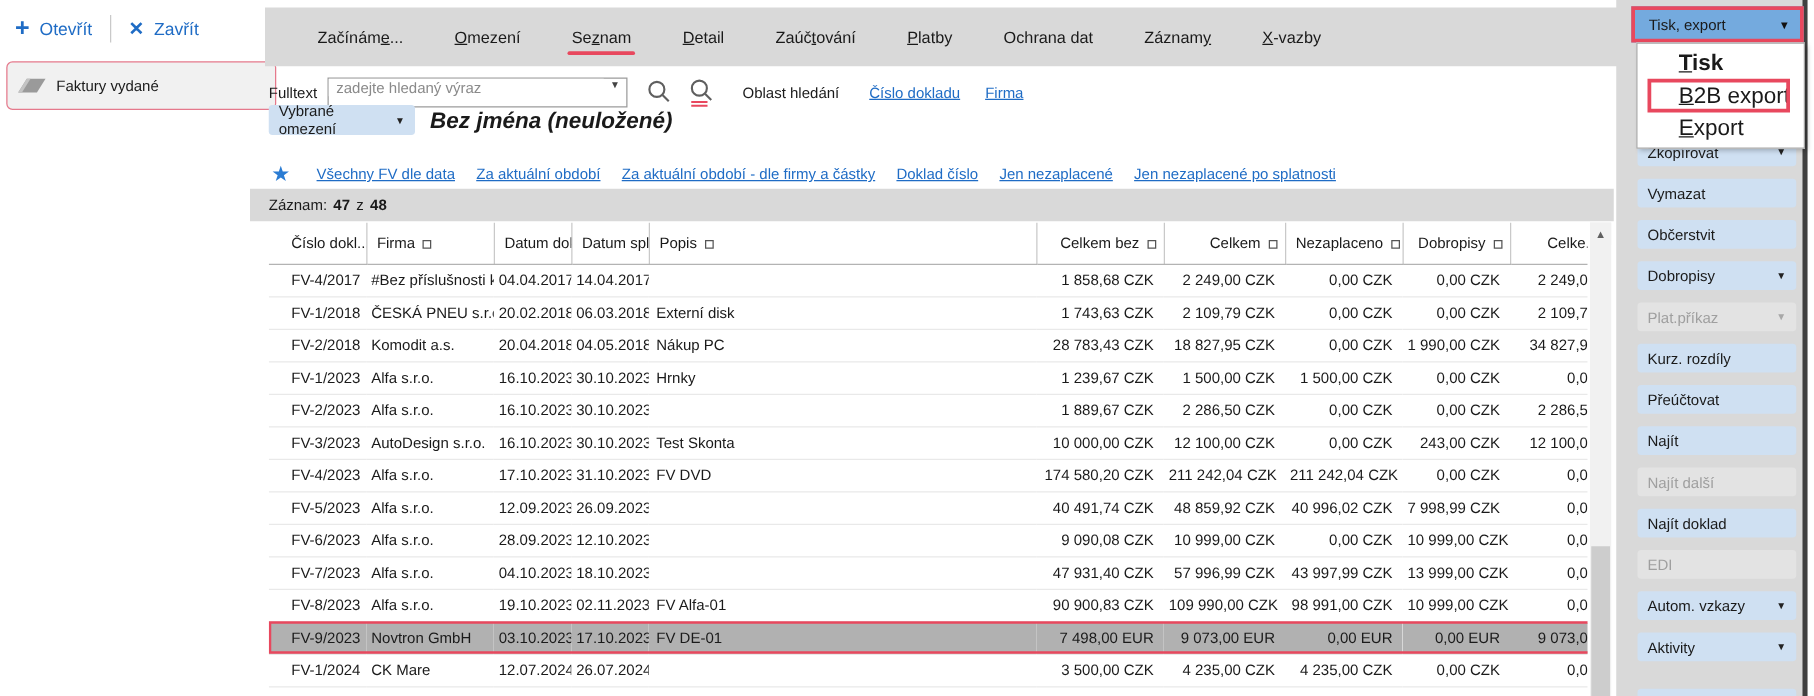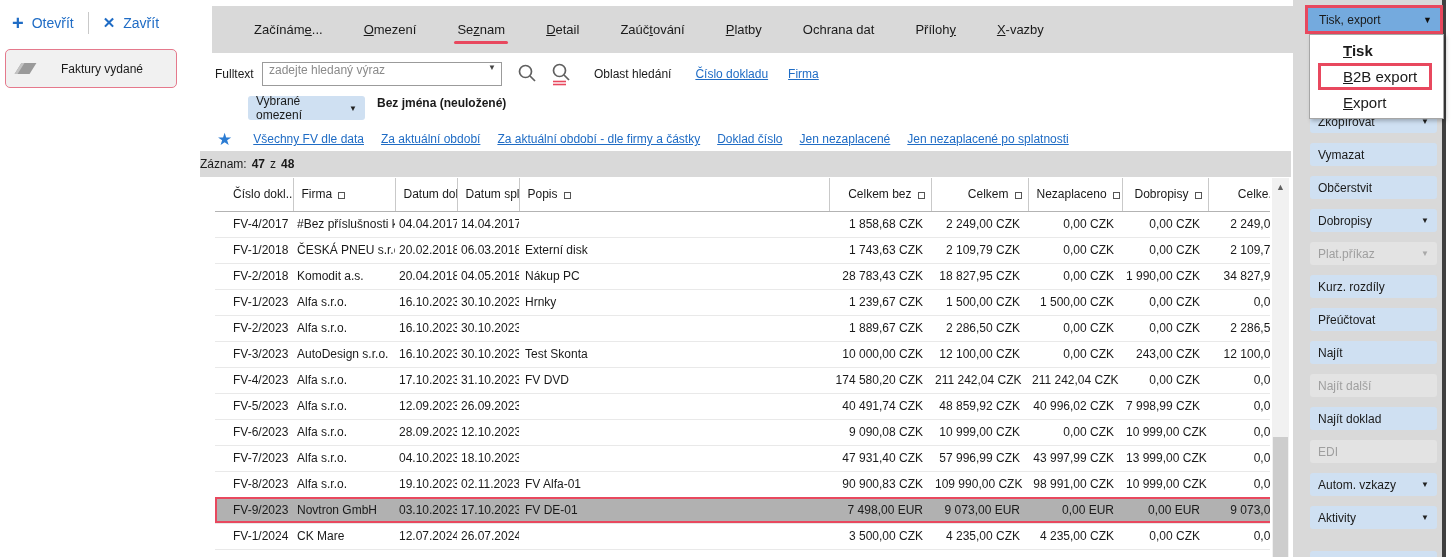--- a/index.html
+++ b/index.html
@@ -15,22 +15,22 @@
   body{font-family:"Liberation Sans",sans-serif;background:#fff;color:#1a1a1a;position:relative;}
 
   
   .top-toolbar{position:absolute;left:12px;top:12px;display:flex;align-items:center;gap:14px;}
   .tool-btn{display:flex;align-items:center;gap:8px;color:var(--blue);font-size:14px;cursor:default;}
   .plus-glyph{font-size:20px;font-weight:bold;line-height:18px;}
   .x-glyph{font-size:15px;font-weight:bold;}
   .tool-sep{width:1px;height:22px;background:#c9c9c9;}
 
   
-  .left-card{position:absolute;left:5px;top:49px;width:172px;height:39px;background:#f1f1f1;
-    border:1px solid #e5798c;border-radius:5px;display:flex;align-items:center;gap:28px;padding-left:12px;}
+  .left-card{position:absolute;left:5px;top:49px;width:216px;height:39px;background:#f1f1f1;
+    border:1px solid #e5798c;border-radius:5px;display:flex;align-items:center;gap:12px;padding-left:12px;}
   .para-icon{width:15px;height:11px;background:#9a9a9a;transform:skewX(-32deg);border-left:3px solid #c4c4c4;}
   .left-card-label{font-size:12px;}
 
   
   .tabstrip{position:absolute;left:200px;top:6px;width:1091px;height:47px;background:var(--strip-gray);
     display:flex;align-items:center;padding-left:42px;gap:41px;margin-left:12px;}
   .tab{font-size:13px;position:relative;white-space:nowrap;cursor:default;}
   .tab .accel{text-decoration:underline;}
   .tab.active::after{content:"";position:absolute;left:-3px;right:-3px;bottom:-7px;height:3px;background:var(--red);border-radius:2px;}
 
@@ -41,34 +41,34 @@
   .ft-input{flex:1;border:none;outline:none;font-family:"Liberation Sans",sans-serif;font-size:12px;padding:0 6px;color:#1a1a1a;min-width:0;}
   .ft-input::placeholder{color:#8a8a8a;opacity:1;}
   .ft-arrow{width:18px;text-align:center;font-size:8px;color:#444;}
   .mag{margin-left:14px;}
   .mag2{margin-left:12px;}
   .scope-label{margin-left:22px;}
   .scope-link{margin-left:20px;color:var(--blue);text-decoration:underline;font-size:12px;}
   .scope-link:first-of-type{margin-left:24px;}
 
   
-  .filter-row{position:absolute;left:215px;top:96px;height:24px;display:flex;margin-left:33px;}
+  .filter-row{position:absolute;left:215px;top:84px;height:24px;display:flex;align-items:center;}
   .vyb-btn{width:117px;height:24px;background:var(--btn-blue);border-radius:3px;display:flex;align-items:center;
     justify-content:space-between;padding:0 8px;font-size:12px;}
   .vyb-btn .dd{font-size:8px;color:#222;}
-  .filter-name{margin-left:12px;font-size:12px;font-weight:bold;}
+  .filter-name{margin-left:12px;font-size:18px;font-weight:bold;font-style:italic;}
 
   
   .quick-row{position:absolute;left:217px;top:129px;height:20px;display:flex;align-items:center;gap:17px;}
   .star-icon{color:#2b7cd3;font-size:17px;line-height:17px;margin-right:4px;}
   .quick-link{color:var(--blue);text-decoration:underline;font-size:12px;white-space:nowrap;}
 
   
   .record-strip{position:absolute;left:200px;top:151px;width:1091px;height:26px;background:var(--strip-gray);
-    display:flex;align-items:center;font-size:12px;gap:5px;}
+    display:flex;align-items:center;padding-left:15px;font-size:12px;gap:5px;}
   .record-strip b{font-weight:bold;}
 
   
   .tbl-wrap{position:absolute;left:215px;top:178px;width:1055px;height:379px;overflow:hidden;background:#fff;}
   table.tbl{border-collapse:collapse;table-layout:fixed;width:1070px;font-size:12px;}
   .tbl th{font-weight:normal;text-align:left;height:33px;border-bottom:1px solid #b3b3b3;border-right:1px solid #c9c9c9;
     padding:0 6px 0 8px;white-space:nowrap;overflow:hidden;}
   .tbl th.num{text-align:right;}
   .tbl td{height:26px;border-bottom:1px solid #e9e9e9;padding:0 4px;white-space:nowrap;overflow:hidden;background:#fff;}
   .tbl th:first-child,.tbl td:first-child{padding-left:18px;}
@@ -95,21 +95,21 @@
   .sb-group2{margin-top:7px;}
   .sb-group3{margin-top:10px;}
   .sb-partial{position:absolute;left:1310px;top:551px;width:127px;height:6px;background:var(--btn-blue);border-radius:3px 3px 0 0;}
 
   
   .tisk-outer{position:absolute;left:1305px;top:5px;width:138px;height:29px;border:3px solid var(--red);background:var(--btn-blue-strong);
     display:flex;align-items:center;justify-content:space-between;padding:0 8px 0 11px;font-size:12px;}
   .tisk-outer .dd{font-size:9px;color:#111;}
   .dropdown-menu{position:absolute;left:1309px;top:34px;width:135px;background:#fff;border:1px solid #a6a6a6;
     box-shadow:2px 2px 4px rgba(0,0,0,.25);padding:3px 0;z-index:5;}
-  .menu-item{height:25px;line-height:25px;padding-left:33px;font-size:15px;white-space:nowrap;}
+  .menu-item{height:25px;line-height:25px;padding-left:33px;font-size:18px;white-space:nowrap;}
   .menu-item .accel{text-decoration:underline;}
   .menu-item.bold{font-weight:bold;}
   .menu-item.highlighted{outline:3px solid var(--red);outline-offset:-2px;margin:1px 12px 1px 9px;padding-left:24px;}
 </style>
 </head>
 <body>
 
 <div class="top-toolbar">
   <div class="tool-btn">
     <span class="plus-glyph">+</span>
@@ -128,21 +128,21 @@
 </div>
 
 <div class="tabstrip">
     <div class="tab"><span>Začínám</span><span class="accel">e</span><span>...</span></div>
     <div class="tab"><span class="accel">O</span><span>mezení</span></div>
     <div class="tab active"><span>Se</span><span class="accel">z</span><span>nam</span></div>
     <div class="tab"><span class="accel">D</span><span>etail</span></div>
     <div class="tab"><span>Zaúč</span><span class="accel">t</span><span>ování</span></div>
     <div class="tab"><span class="accel">P</span><span>latby</span></div>
     <div class="tab"><span>Ochrana dat</span></div>
-    <div class="tab"><span>Příloh</span><span class="accel">y</span></div>
+    <div class="tab"><span>Záznam</span><span class="accel">y</span></div>
     <div class="tab"><span class="accel">X</span><span>-vazby</span></div>
   </div>
 
 <div class="search-row">
   <span class="ft-label">Fulltext</span>
   <div class="ft-input-wrap">
     <input class="ft-input" type="text" placeholder="zadejte hledaný výraz" style="">
     <span class="ft-arrow">▼</span>
   </div>
   <svg class="mag" width="22" height="24" viewBox="0 0 22 24">

